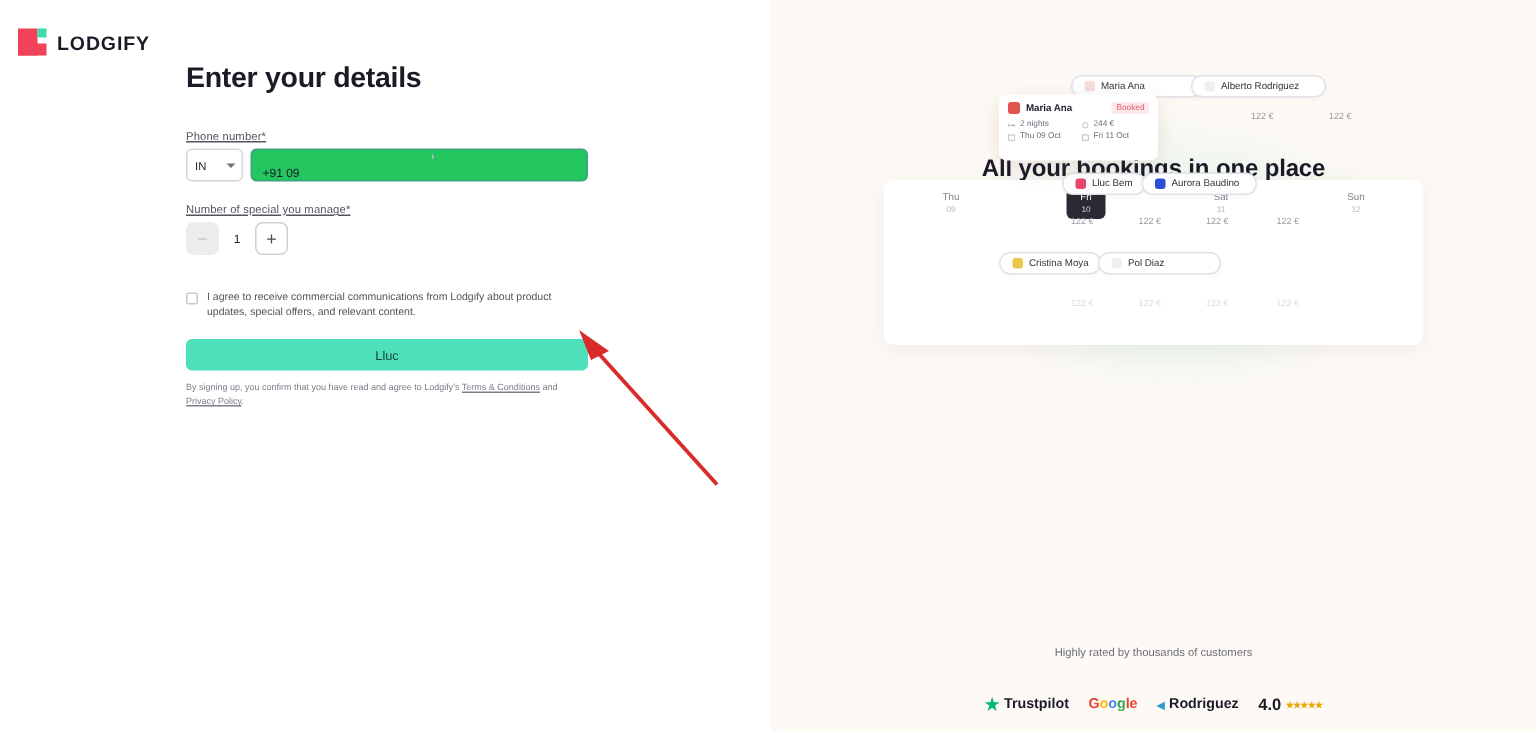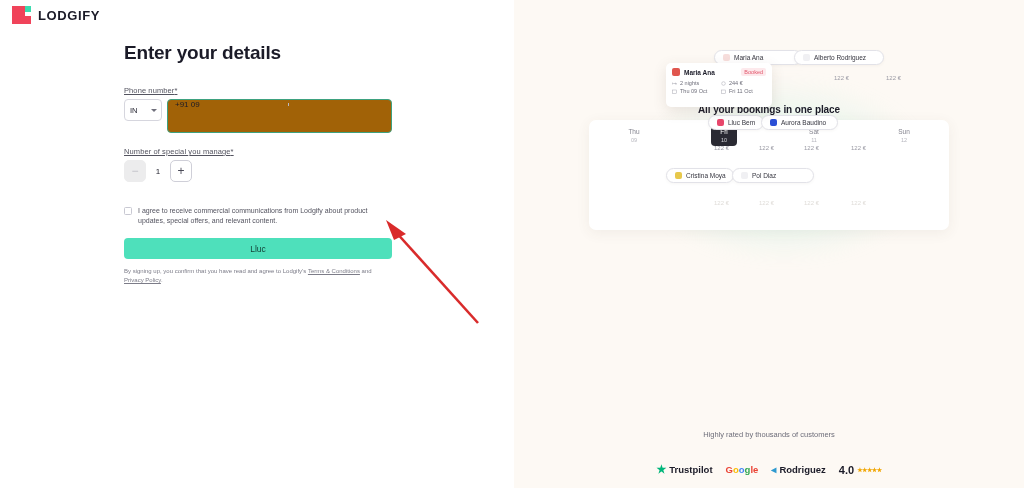--- a/index.html
+++ b/index.html
@@ -9,21 +9,21 @@
     background: #ffffff; overflow: hidden;
   }
   .page { position: relative; width: 1024px; height: 488px; display: flex; }
 
   
   .left {
     position: relative; width: 514px; height: 488px;
     background: #ffffff; flex: 0 0 514px;
   }
   .logo-wrap {
-    position: absolute; left: 12px; top: 6px;
+    position: absolute; left: 12px; top: 19px;
     display: flex; align-items: center; gap: 7px;
   }
   .logo-mark { position: relative; width: 19px; height: 18px; }
   .logo-mark .sq-red {
     position: absolute; left: 0; top: 0; width: 13px; height: 18px;
     background: #f0435a;
   }
   .logo-mark .sq-red2 {
     position: absolute; left: 0; top: 10px; width: 19px; height: 8px;
     background: #f0435a;
@@ -53,22 +53,22 @@
     width: 38px; height: 22px; border: 1px solid #d6d6de; border-radius: 4px;
     background: #fff; display: flex; align-items: center;
     justify-content: space-between; padding: 0 4px 0 5px;
     font-size: 7.5px; color: #1b1b28;
   }
   .cc-caret {
     width: 0; height: 0; border-left: 3px solid transparent;
     border-right: 3px solid transparent; border-top: 3px solid #70707c;
   }
   .phone-input {
-    flex: 1; height: 34px; border: 1.5px solid #3ea17f; border-radius: 4px;
-    background: #a16207; display: flex; align-items: flex-start;
+    flex: 1; height: 22px; border: 1.5px solid #3ea17f; border-radius: 4px;
+    background: #22c55e; display: flex; align-items: flex-end;
     padding: 0 7px; font-size: 8px; color: #1b1b28; position: relative;
   }
   .phone-input .caret-tick {
     position: absolute; left: 120px; top: 3px; width: 1px; height: 3px;
     background: #b9b9c2;
   }
 
   .rentals-block { margin-top: 14px; }
   .stepper { display: flex; align-items: center; gap: 9px; margin-top: 4px; }
   .step-btn {
@@ -107,21 +107,21 @@
     position: relative; width: 510px; height: 488px; flex: 0 0 510px;
     background: #fdf9f4; overflow: hidden;
   }
   .glow {
     position: absolute; left: 120px; top: 75px; width: 300px; height: 190px;
     background: radial-gradient(ellipse at center, rgba(186,240,222,.55) 0%, rgba(253,249,244,0) 70%);
     filter: blur(6px);
   }
   .promo-title {
     position: absolute; left: 0; right: 0; top: 104px; text-align: center;
-    font-size: 10px; font-weight: bold; color: #1b1b28; letter-spacing: -.1px;
+    font-size: 16px; font-weight: bold; color: #1b1b28; letter-spacing: -.1px;
   }
   .cal-card {
     position: absolute; left: 75px; top: 120px; width: 360px; height: 110px;
     background: #ffffff; border-radius: 7px;
     box-shadow: 0 3px 14px rgba(90,70,60,.07);
   }
   .cal-header { display: flex; height: 32px; align-items: center; }
   .cal-day {
     flex: 1; text-align: center; font-size: 6.5px; color: #84848f; line-height: 1.35;
   }

